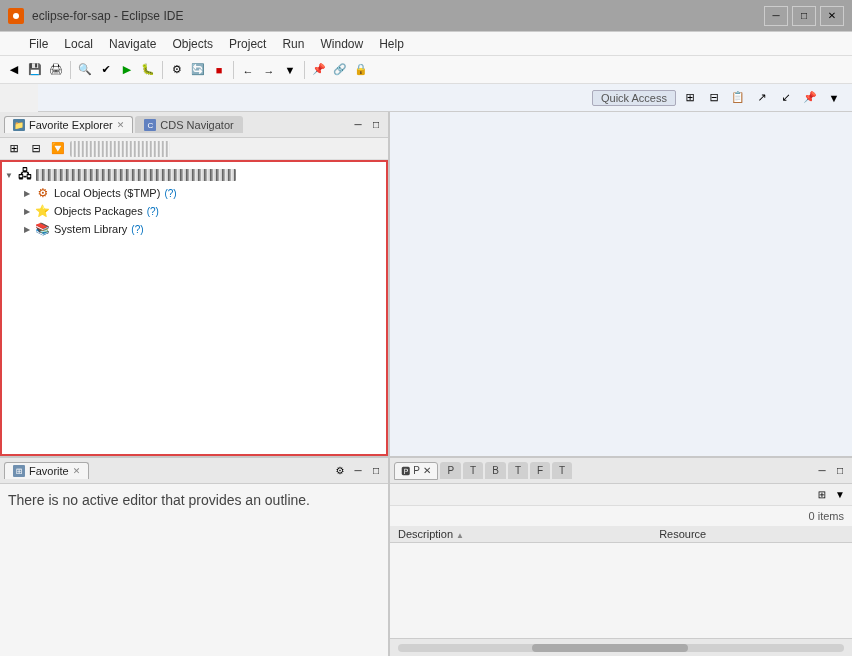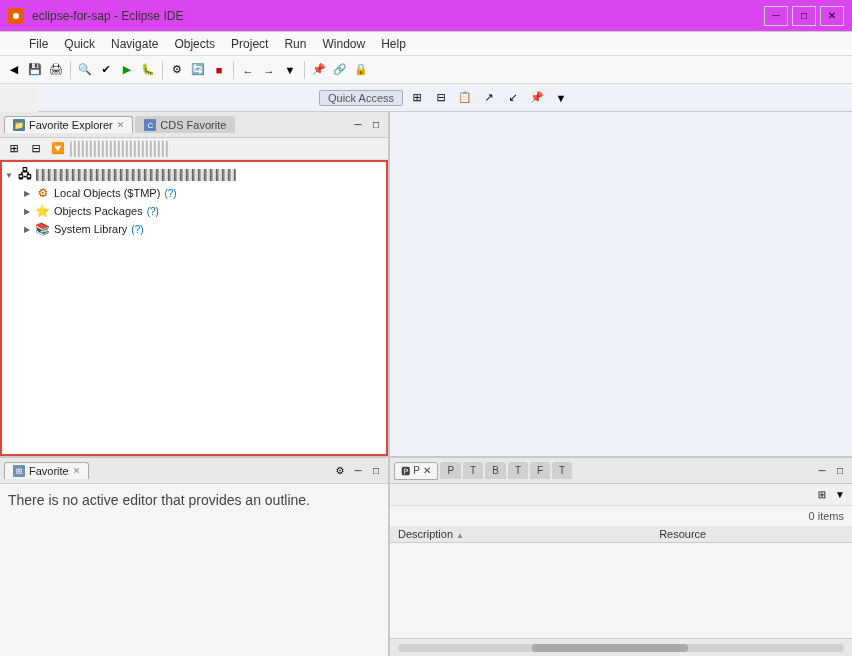--- a/index.html
+++ b/index.html
@@ -8,21 +8,21 @@
       font-size: 12px;
       background: #f0f0f0;
       width: 852px;
       height: 656px;
       overflow: hidden;
       user-select: none;
     }
 
     
     #title-bar {
-      background: #d946ef;
+      background: #a3a3a3;
       border-bottom: 1px solid #ccc;
       display: flex;
       align-items: center;
       padding: 4px 8px;
       gap: 8px;
       height: 32px;
     }
     #title-bar .app-icon {
       width: 16px; height: 16px;
       background: #e65c00;
@@ -91,21 +91,21 @@
     }
 
     
     #quick-access-bar {
       background: #eef2f8;
       border-bottom: 1px solid #ccc;
       display: flex;
       align-items: center;
       padding: 2px 8px;
       height: 28px;
-      justify-content: center;
+      justify-content: flex-end;
       gap: 4px;
       margin-left: 38px;
     }
     #quick-access-label {
       font-size: 11px;
       color: #555;
       background: #dde4ef;
       border: 1px solid #aab;
       padding: 1px 8px;
       border-radius: 2px;
@@ -402,21 +402,21 @@
   <span class="title-text">eclipse-for-sap - Eclipse IDE</span>
   <div class="window-controls">
     <button class="win-btn">─</button>
     <button class="win-btn">□</button>
     <button class="win-btn close">✕</button>
   </div>
 </div>
 
 <div id="menu-bar">
   <div class="menu-item">File</div>
-  <div class="menu-item">Quick</div>
+  <div class="menu-item">Local</div>
   <div class="menu-item">Navigate</div>
   <div class="menu-item">Objects</div>
   <div class="menu-item">Project</div>
   <div class="menu-item">Run</div>
   <div class="menu-item">Window</div>
   <div class="menu-item">Help</div>
 </div>
 
 <div id="toolbar-area">
   <button class="tb-btn">◀</button>
@@ -458,21 +458,21 @@
     <div id="left-panel">
 
       <div id="left-tabs">
         <div class="panel-tab active">
           <span class="tab-icon">📁</span>
           <span>Favorite Explorer</span>
           <span class="close-x">✕</span>
         </div>
         <div class="panel-tab">
           <span class="tab-icon" style="background:#6080c0;">C</span>
-          <span>CDS Favorite</span>
+          <span>CDS Navigator</span>
         </div>
         <div class="tab-spacer"></div>
         <div class="tab-controls">
           <button class="tab-ctrl-btn">─</button>
           <button class="tab-ctrl-btn">□</button>
         </div>
       </div>
 
       <div id="tree-toolbar">
         <button class="tb-btn">⊞</button>

